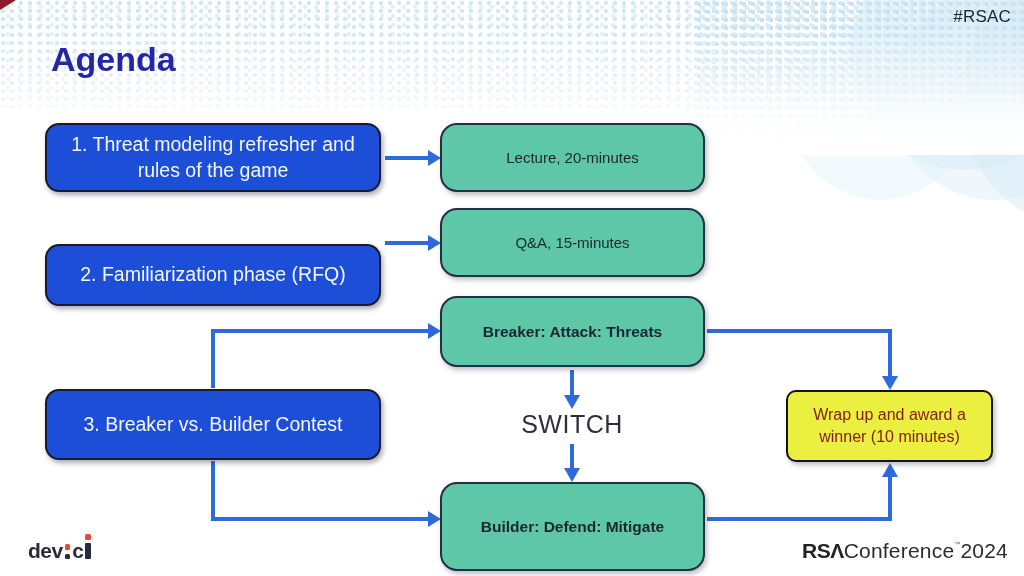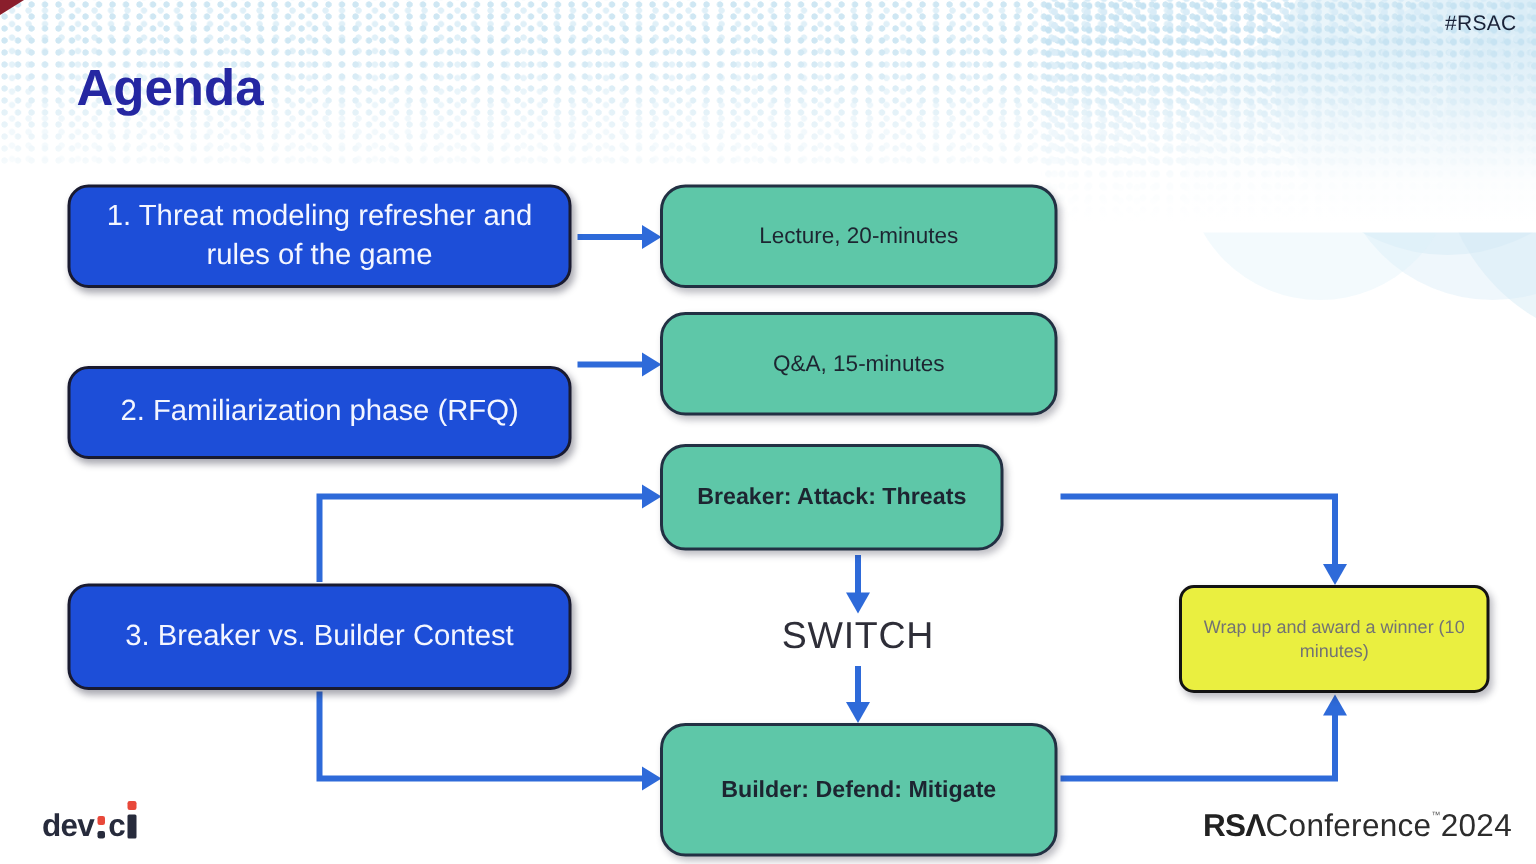--- a/index.html
+++ b/index.html
@@ -45,21 +45,21 @@
   }
   .corner-notch {
     position:absolute; top:0; left:0; width:16px; height:10px; z-index:3;
     background:#8a1e2c;
     clip-path:polygon(0 0, 100% 0, 0 100%);
   }
 
   
   .hashtag {
     position:absolute; top:7px; right:13px; z-index:5;
-    font-size:14px; color:#1a2238; letter-spacing:0.2px;margin-left:16px;
+    font-size:17px; color:#1a2238; letter-spacing:0.2px;margin-left:16px;
   }
   .slide-title {
     position:absolute; left:51px; top:40px; z-index:5;
     font-size:34px; font-weight:bold; color:#2527a2;
   }
 
   
   svg.arrows { position:absolute; inset:0; z-index:4; }
 
   
@@ -74,29 +74,29 @@
     box-shadow:2px 3px 5px rgba(40,40,60,0.40);
   }
   .bx-teal {
     background:#5ec7a8; border:2.5px solid #223043; border-radius:17px;
     color:#1d2531; font-size:15px;
     box-shadow:2px 3px 5px rgba(40,40,60,0.30);
   }
   .bx-teal.bold { font-weight:bold; font-size:15.5px; }
   .bx-yellow {
     background:#eaef40; border:2.5px solid #131313; border-radius:10px;
-    color:#737373; font-size:12px; line-height:1.35;
+    color:#7f1d1d; font-size:16px; line-height:1.35;
     box-shadow:2px 3px 5px rgba(40,40,60,0.30);
   }
 
   #box-agenda-1 { left:45px;  top:123px; width:336px; height:69px; }
   #box-teal-1   { left:440px; top:123px; width:265px; height:69px; }
   #box-agenda-2 { left:45px;  top:208px; width:336px; height:62px;margin-top:36px; }
   #box-teal-2   { left:440px; top:208px; width:265px; height:69px;align-items:center; }
-  #box-breaker  { left:440px; top:296px; width:229px; height:71px; }
+  #box-breaker  { left:440px; top:296px; width:265px; height:71px; }
   #box-agenda-3 { left:45px;  top:389px; width:336px; height:71px; }
   #box-builder  { left:440px; top:482px; width:265px; height:89px; }
   #box-wrapup   { left:786px; top:390px; width:207px; height:72px; }
 
   .switch-label {
     position:absolute; left:492px; top:410px; width:160px; z-index:5;
     text-align:center; font-size:25px; color:#2e2e38; letter-spacing:0.5px;
   }
 
   

